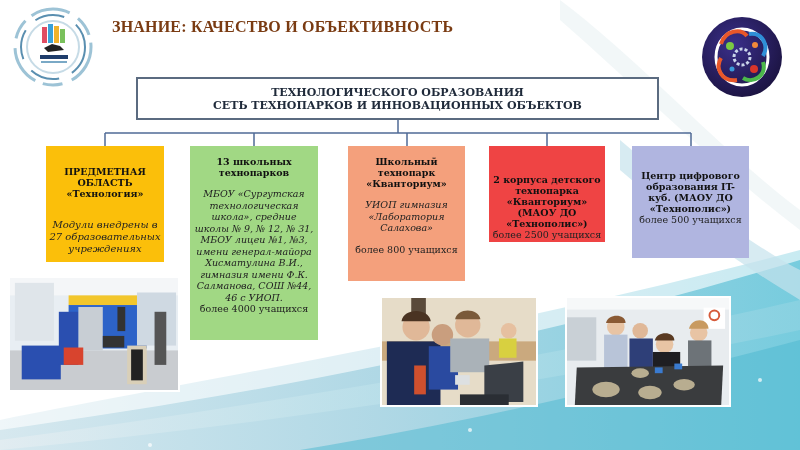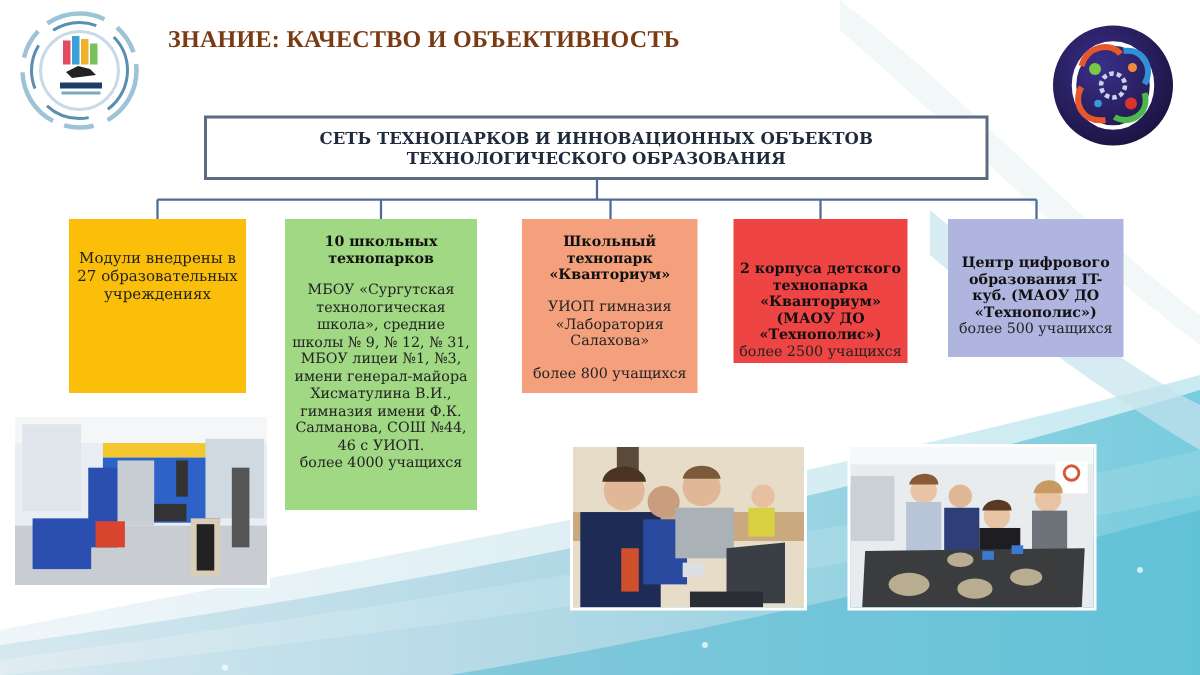--- a/index.html
+++ b/index.html
@@ -6,28 +6,28 @@
     body { width:800px; height:450px; overflow:hidden; background:#ffffff; font-family:"DejaVu Serif", serif; position:relative; }
     .slide { position:absolute; left:0; top:0; width:800px; height:450px; overflow:hidden; background:#fff; }
     .bg-waves { position:absolute; left:0; top:0; width:800px; height:450px; z-index:0; }
     .header-title { position:absolute; left:112px; top:18px; font-family:Liberation Serif, serif; font-weight:bold; font-size:16px; color:#7a3b12; letter-spacing:0.2px; z-index:2; }
     .logo-left { position:absolute; left:8px; top:2px; width:90px; height:90px; z-index:2; }
     .logo-right { position:absolute; left:697px; top:12px; width:90px; height:90px; z-index:2; }
     .main-box { position:absolute; left:136px; top:77px; width:523px; height:43px; border:2px solid #5b6b80; background:#fff; z-index:2; display:flex; flex-direction:column; align-items:center; justify-content:center; text-align:center; font-weight:bold; font-size:11px; color:#1f2a3a; line-height:13px; }
     .connectors { position:absolute; left:0; top:0; width:800px; height:450px; z-index:1; }
     .box { position:absolute; z-index:2; text-align:center; font-size:9.5px; line-height:11.5px; color:#222; padding:4px 3px; }
     .box .title { font-weight:bold; color:#111; font-size:9.5px; line-height:11px; }
-    .box .body { margin-top:10px; }
+    .box .body { margin-top:10px;font-style:italic; }
     .box .count { }
     .b1 { left:46px; top:146px; width:118px; height:116px; background:#fbbf0a; padding-top:20px; }
     .b2 { left:190px; top:146px; width:128px; height:194px; background:#a1d884; padding-top:10px; }
-    .b3 { left:348px; top:146px; width:117px; height:116px; background:#f4a07c; padding-top:10px; }
+    .b3 { left:348px; top:146px; width:117px; height:135px; background:#f4a07c; padding-top:10px; }
     .b4 { left:489px; top:146px; width:116px; height:96px; background:#ef4444; padding-top:28px; }
-    .b5 { left:632px; top:146px; width:117px; height:92px; background:#b0b5e0; padding-top:24px; }
-    .b1 .body { margin-top:1px; font-size:10px; line-height:12px;text-align:center; }
+    .b5 { left:632px; top:146px; width:117px; height:112px; background:#b0b5e0; padding-top:24px; }
+    .b1 .body { margin-top:20px; font-size:10px; line-height:12px;text-align:center; }
     .b3 .body, .b3 .count { margin-top:10px; }
     .photo { position:absolute; z-index:2; border:2px solid #fff; overflow:hidden; }
     .p1 { left:8px; top:276px; width:172px; height:116px; }
     .p2 { left:380px; top:296px; width:158px; height:111px; }
     .p3 { left:565px; top:296px; width:166px; height:111px; }
   </style>
 </head>
 <body>
 
 <div class="slide">
@@ -97,30 +97,31 @@
       <line x1="105" y1="133" x2="691" y2="133"></line>
       <line x1="105" y1="133" x2="105" y2="146"></line>
       <line x1="254" y1="133" x2="254" y2="146"></line>
       <line x1="407" y1="133" x2="407" y2="146"></line>
       <line x1="547" y1="133" x2="547" y2="146"></line>
       <line x1="691" y1="133" x2="691" y2="146"></line>
     </g>
   </svg>
 
   <div class="main-box">
+    <div>ТЕХНОЛОГИЧЕСКОГО ОБРАЗОВАНИЯ</div>
     <div>СЕТЬ ТЕХНОПАРКОВ И ИННОВАЦИОННЫХ ОБЪЕКТОВ</div>
-    <div>ТЕХНОЛОГИЧЕСКОГО ОБРАЗОВАНИЯ</div>
   </div>
 
   <div class="box b1">
+    <div class="title">ПРЕДМЕТНАЯ ОБЛАСТЬ «Технология»</div>
     <div class="body">Модули внедрены в 27 образовательных учреждениях</div>
   </div>
 
   <div class="box b2">
-    <div class="title">10 школьных технопарков</div>
+    <div class="title">13 школьных технопарков</div>
     <div class="body">МБОУ «Сургутская технологическая школа», средние школы № 9, № 12, № 31, МБОУ лицеи №1, №3, имени генерал-майора Хисматулина В.И., гимназия имени Ф.К. Салманова, СОШ №44, 46 с УИОП.</div>
     <div class="count">более 4000 учащихся</div>
   </div>
 
   <div class="box b3">
     <div class="title">Школьный технопарк «Кванториум»</div>
     <div class="body">УИОП гимназия «Лаборатория Салахова»</div>
     <div class="count">более 800 учащихся</div>
   </div>
 

